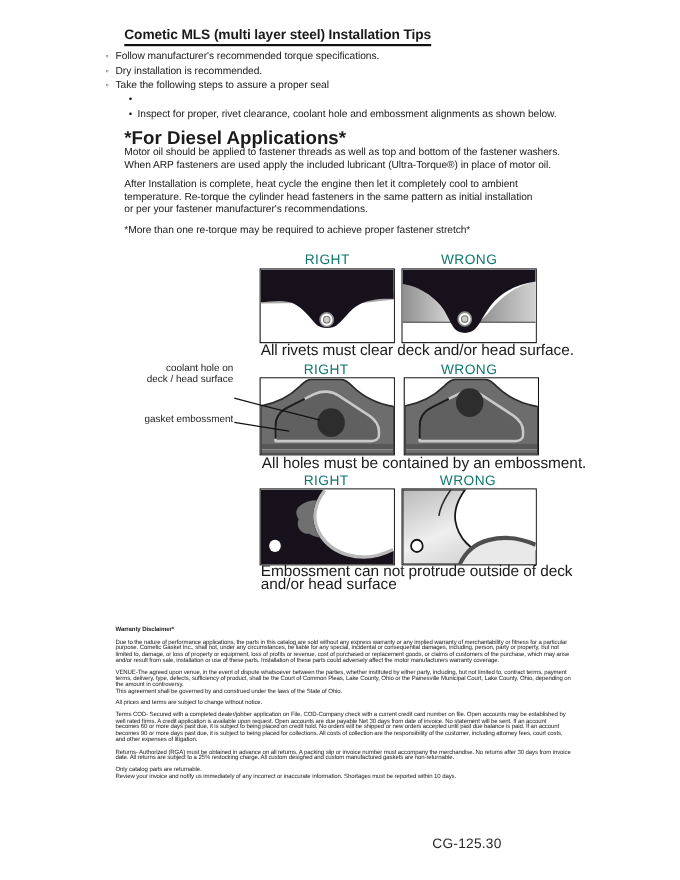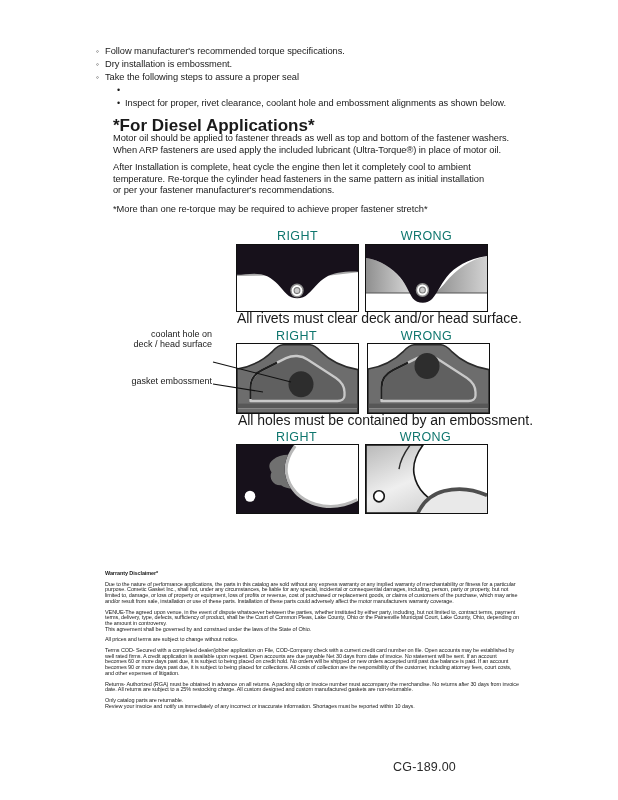--- a/index.html
+++ b/index.html
@@ -44,29 +44,30 @@
   .fineprint p { margin:0 0 5px 0; white-space:pre-line; }
 
   
   .footer-code { left:393px; top:760px; font-size:12.5px; letter-spacing:0.2px; color:#2a2a2a; }
 </style>
 </head>
 <body>
 
 <div class="page">
 
+  <div class="abs title">Cometic MLS (multi layer steel) Installation Tips</div>
 
   <div class="abs bullets">
     <div class="b-row">
       <span class="b-mark">◦</span>
       <span>Follow manufacturer's recommended torque specifications.</span>
     </div>
     <div class="b-row">
       <span class="b-mark">◦</span>
-      <span>Dry installation is embossment.</span>
+      <span>Dry installation is recommended.</span>
     </div>
     <div class="b-row">
       <span class="b-mark">◦</span>
       <span>Take the following steps to assure a proper seal</span>
     </div>
     <div class="b-row b-sub">
       <span class="b-mark">•</span>
     </div>
     <div class="b-row b-sub">
       <span class="b-mark">•</span>
@@ -187,28 +188,30 @@
       </defs>
       <rect width="121" height="65" fill="#ffffff"></rect>
       <path d="M0,0 L57,0 C50,9 46.5,18 48,27.5 C50.5,42 62,53.5 78,58 C92,62 107,60.5 121,53.5 L121,65 L0,65 Z" fill="url(#gC)" stroke="#161616" stroke-width="1.6"></path>
       <path d="M52,65 C57,54.5 66,47 78,44 C92,40.5 107,42 121,48 L121,65 Z" fill="#e9e9e9"></path>
       <path d="M52,65 C57,54.5 66,47 78,44 C92,40.5 107,42 121,48" fill="none" stroke="#4e4e4e" stroke-width="3.6"></path>
       <path d="M44,0 C38,8 34,15.5 33,23" fill="none" stroke="#2a2a2a" stroke-width="1.4"></path>
       <circle cx="13" cy="49" r="5.3" fill="#ffffff" stroke="#161616" stroke-width="1.6"></circle>
     </svg>
   </div>
 
+  <div class="abs caption" style="left:237px; top:514px;">Embossment can not protrude outside of deck
+and/or head surface</div>
 
   <div class="abs fineprint">
     <div class="fp-h">Warranty Disclaimer*</div>
     <p>Due to the nature of performance applications, the parts in this catalog are sold without any express warranty or any implied warranty of merchantability or fitness for a particular purpose.  Cometic Gasket Inc., shall not, under any circumstances, be liable for any special, incidental or consequential damages, including, person, party or property, but not limited to, damage, or loss of property or equipment, loss of profits or revenue, cost of purchased or replacement goods, or claims of customers of the purchase, which may arise and/or result from sale, installation or use of these parts.  Installation of these parts could adversely affect the motor manufacturers warranty coverage.</p>
     <p>VENUE-The agreed upon venue, in the event of dispute whatsoever between the parties, whether instituted by either party, including, but not limited to, contract terms, payment terms, delivery, type, defects, sufficiency of product, shall be the Court of Common Pleas, Lake County, Ohio or the Painesville Municipal Court, Lake County, Ohio, depending on the amount in controversy.
 This agreement shall be governed by and construed under the laws of the State of Ohio.</p>
     <p>All prices and terms are subject to change without notice.</p>
     <p>Terms COD- Secured with a completed dealer/jobber application on File, COD-Company check with a current credit card number on file.  Open accounts may be established by well rated firms.  A credit application is available upon request.  Open accounts are due payable Net 30 days from date of invoice.  No statement will be sent.  If an account becomes 60 or more days past due, it is subject to being placed on credit hold.  No orders will be shipped or new orders accepted until past due balance is paid.  If an account becomes 90 or more days past due, it is subject to being placed for collections.  All costs of collection are the responsibility of the customer, including attorney fees, court costs, and other expenses of litigation.</p>
     <p>Returns- Authorized (RGA) must be obtained in advance on all returns.  A packing slip or invoice number must accompany the merchandise.  No returns after 30 days from invoice date.  All returns are subject to a 25% restocking charge.  All custom designed and custom manufactured gaskets are non-returnable.</p>
     <p>Only catalog parts are returnable.
 Review your invoice and notify us immediately of any incorrect or inaccurate information.  Shortages must be reported within 10 days.</p>
   </div>
 
-  <div class="abs footer-code">CG-189.00</div>
+  <div class="abs footer-code">CG-125.30</div>
 
 </div>
 
 </body></html>

